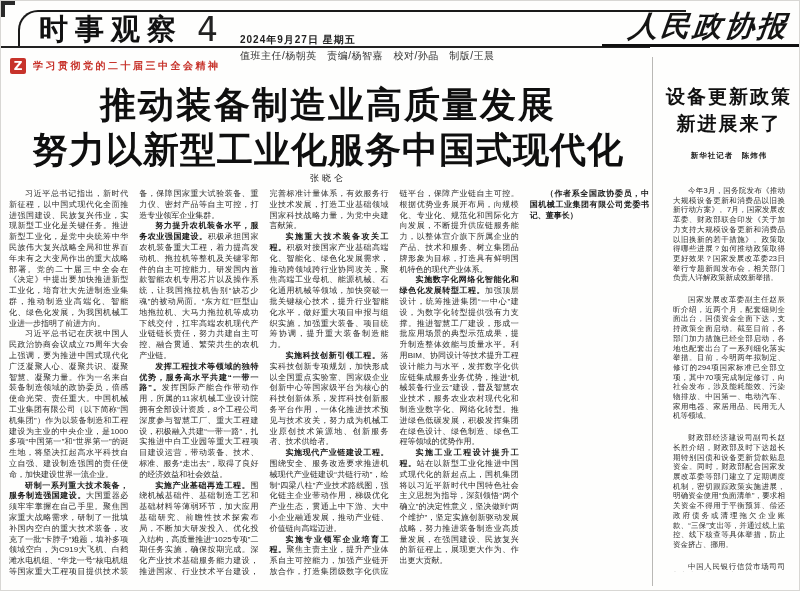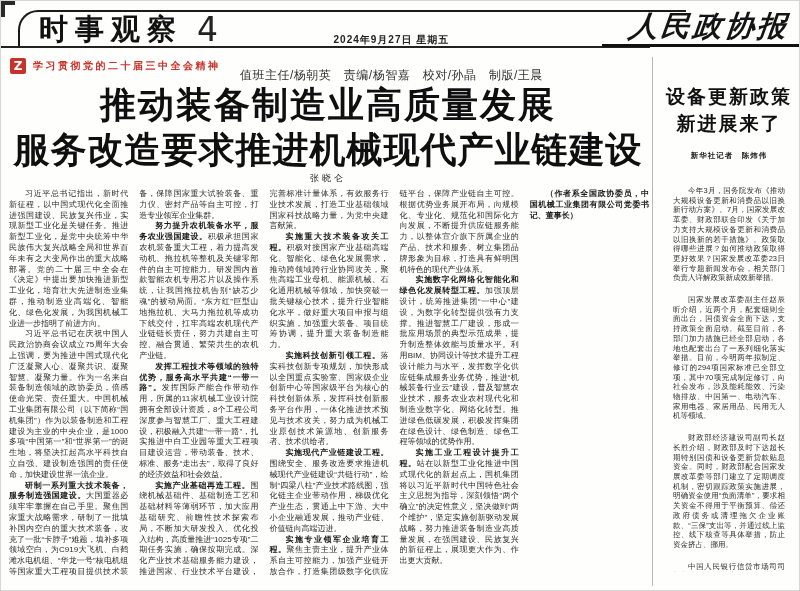--- a/index.html
+++ b/index.html
@@ -19,26 +19,26 @@
 
   
   .header-frame {
     position:absolute; left:17px; top:9px; width:668px; height:38px;
     border-top:2px solid #1a1a1a; border-left:2px solid #1a1a1a;
     border-top-left-radius:20px;
   }
   .header-rule  { position:absolute; left:0; top:45px; width:649px; height:2px; background:#222; }
   .masthead-rule{ position:absolute; left:601px; top:43px; width:198px; height:3px; background:#111; }
 
-  .header-content { position:absolute; left:38px; top:12px; display:flex; align-items:flex-start;text-align:center; }
+  .header-content { position:absolute; left:38px; top:12px; display:flex; align-items:flex-start; }
   .section-title { font-size:29px; font-weight:900; color:#111; letter-spacing:7px; line-height:32px; }
   .page-number   { font-size:33px; font-weight:400; color:#222; margin-left:14px; margin-right:22px; line-height:34px; font-family:"DejaVu Sans",sans-serif; }
   .date-block    { padding-top:20px; }
   .date-line  { font-size:10px; font-weight:700; color:#222; letter-spacing:1px; }
-  .staff-line { font-size:12px; color:#333; margin-top:20px; letter-spacing:0.5px; }
+  .staff-line { font-size:10px; color:#333; margin-top:2px; letter-spacing:0.5px; }
 
   .masthead {
     position:absolute; right:10px; top:6px;
     font-family:"DejaVu Serif","Liberation Serif",serif;
     font-style:italic; font-weight:700; font-size:29px; color:#141414;
     letter-spacing:3px; transform:skewX(-6deg);
     white-space:nowrap;
   }
 
   
@@ -102,21 +102,21 @@
   <div class="header-rule"></div>
   <div class="masthead-rule"></div>
 
   <div class="banner">
     <div class="banner-logo">Z</div>
     <div class="banner-text">学习贯彻党的二十届三中全会精神</div>
   </div>
 
   <div class="headline">
     <div class="l1">推动装备制造业高质量发展</div>
-    <div class="l2">服务改造要求推进机械现代产业链建设</div>
+    <div class="l2">努力以新型工业化服务中国式现代化</div>
   </div>
   <div class="main-byline">张晓仑</div>
   <div class="main-body">
       <p>习近平总书记指出，新时代新征程，以中国式现代化全面推进强国建设、民族复兴伟业，实现新型工业化是关键任务。推进新型工业化，是党中央统筹中华民族伟大复兴战略全局和世界百年未有之大变局作出的重大战略部署。党的二十届三中全会在《决定》中提出要加快推进新型工业化，培育壮大先进制造业集群，推动制造业高端化、智能化、绿色化发展，为我国机械工业进一步指明了前进方向。</p>
       <p>习近平总书记在庆祝中国人民政治协商会议成立75周年大会上强调，要为推进中国式现代化广泛凝聚人心、凝聚共识、凝聚智慧、凝聚力量。作为一名来自装备制造领域的政协委员，倍感使命光荣、责任重大。中国机械工业集团有限公司（以下简称“国机集团”）作为以装备制造和工程建设为主业的中央企业，是1000多项“中国第一”和“世界第一”的诞生地，将坚决扛起高水平科技自立自强、建设制造强国的责任使命，加快建设世界一流企业。</p>
       <p><b>研制一系列重大技术装备，服务制造强国建设。</b>大国重器必须牢牢掌握在自己手里。聚焦国家重大战略需求，研制了一批填补国内空白的重大技术装备，攻克了一批“卡脖子”难题，填补多项领域空白，为C919大飞机、白鹤滩水电机组、“华龙一号”核电机组等国家重大工程项目提供技术装备，保障国家重大试验装备、重力仪、密封产品等自主可控，打造专业领军企业集群。</p>
       <p><b>努力提升农机装备水平，服务农业强国建设。</b>积极承担国家农机装备重大工程，着力提高发动机、拖拉机等整机及关键零部件的自主可控能力。研发国内首款智能农机专用芯片以及操作系统，让我国拖拉机告别“缺芯少魂”的被动局面。“东方红”巨型山地拖拉机、大马力拖拉机等成功下线交付，扛牢高端农机现代产业链链长责任，努力共建自主可控、融合贯通、繁荣共生的农机产业链。</p>
       <p><b>发挥工程技术等领域的独特优势，服务高水平共建“一带一路”。</b>发挥国际产能合作带动作用，所属的11家机械工业设计院拥有全部设计资质，8个工程公司深度参与智慧工厂、重大工程建设，积极融入共建“一带一路”，扎实推进中白工业园等重大工程项目建设运营，带动装备、技术、标准、服务“走出去”，取得了良好的经济效益和社会效益。</p>
       <p><b>实施产业基础再造工程。</b>围绕机械基础件、基础制造工艺和基础材料等薄弱环节，加大应用基础研究、前瞻性技术探索布局，不断加大研发投入、优化投入结构，高质量推进“1025专项”二期任务实施，确保按期完成。深化产业技术基础服务能力建设，推进国家、行业技术平台建设，完善标准计量体系，有效服务行业技术发展，打造工业基础领域国家科技战略力量，为党中央建言献策。</p>
       <p><b>实施重大技术装备攻关工程。</b>积极对接国家产业基础高端化、智能化、绿色化发展需求，推动跨领域跨行业协同攻关，聚焦高端工业母机、能源机械、石化通用机械等领域，加快突破一批关键核心技术，提升行业智能化水平，做好重大项目申报与组织实施，加强重大装备、项目统筹协调，提升重大装备制造能力。</p>

